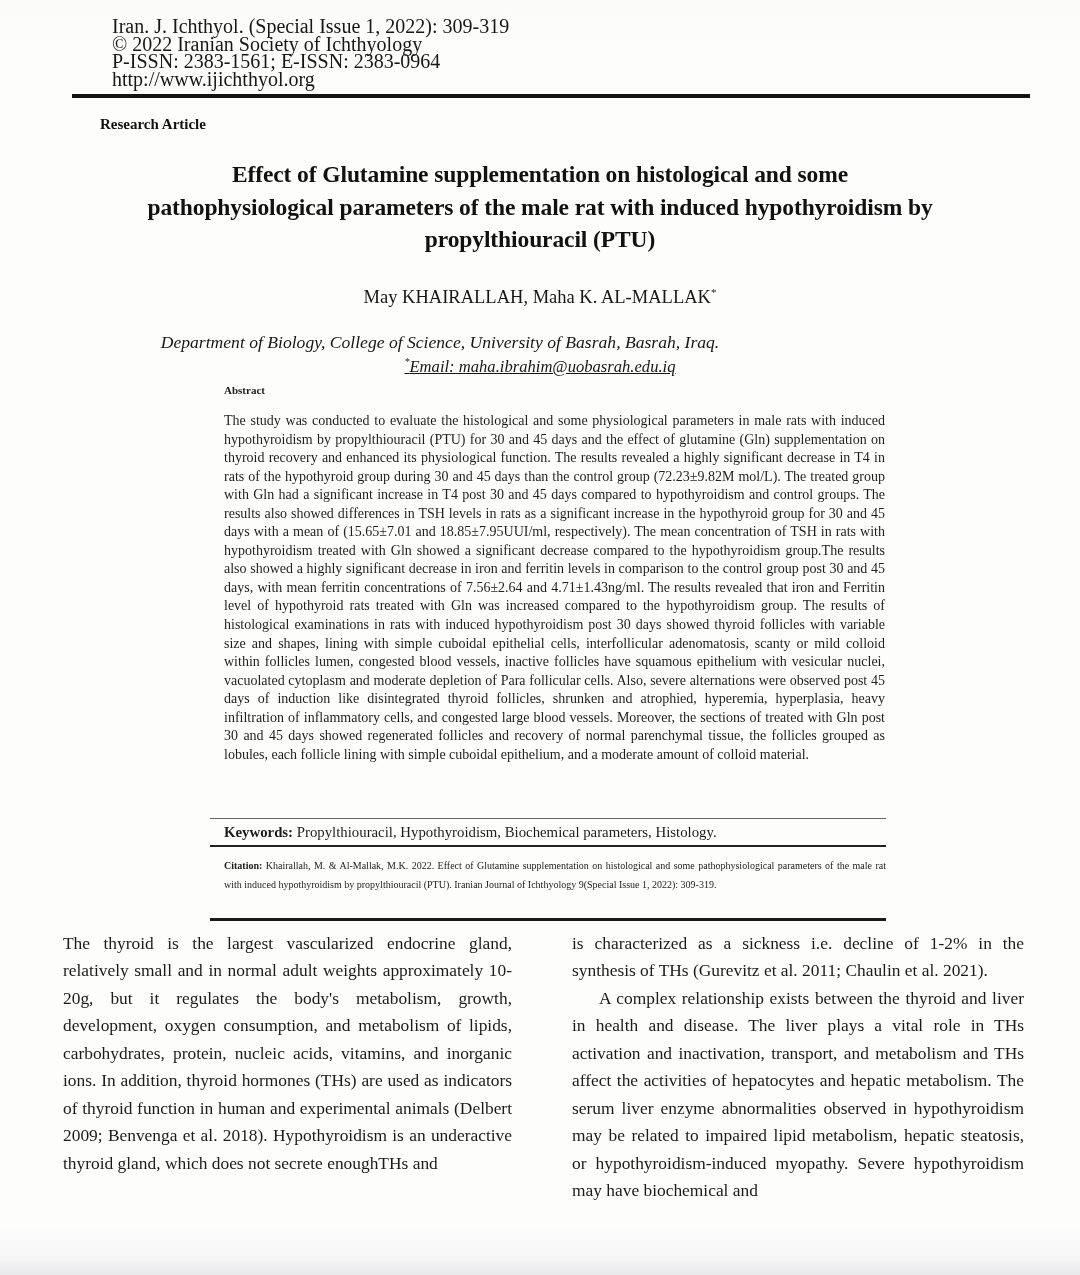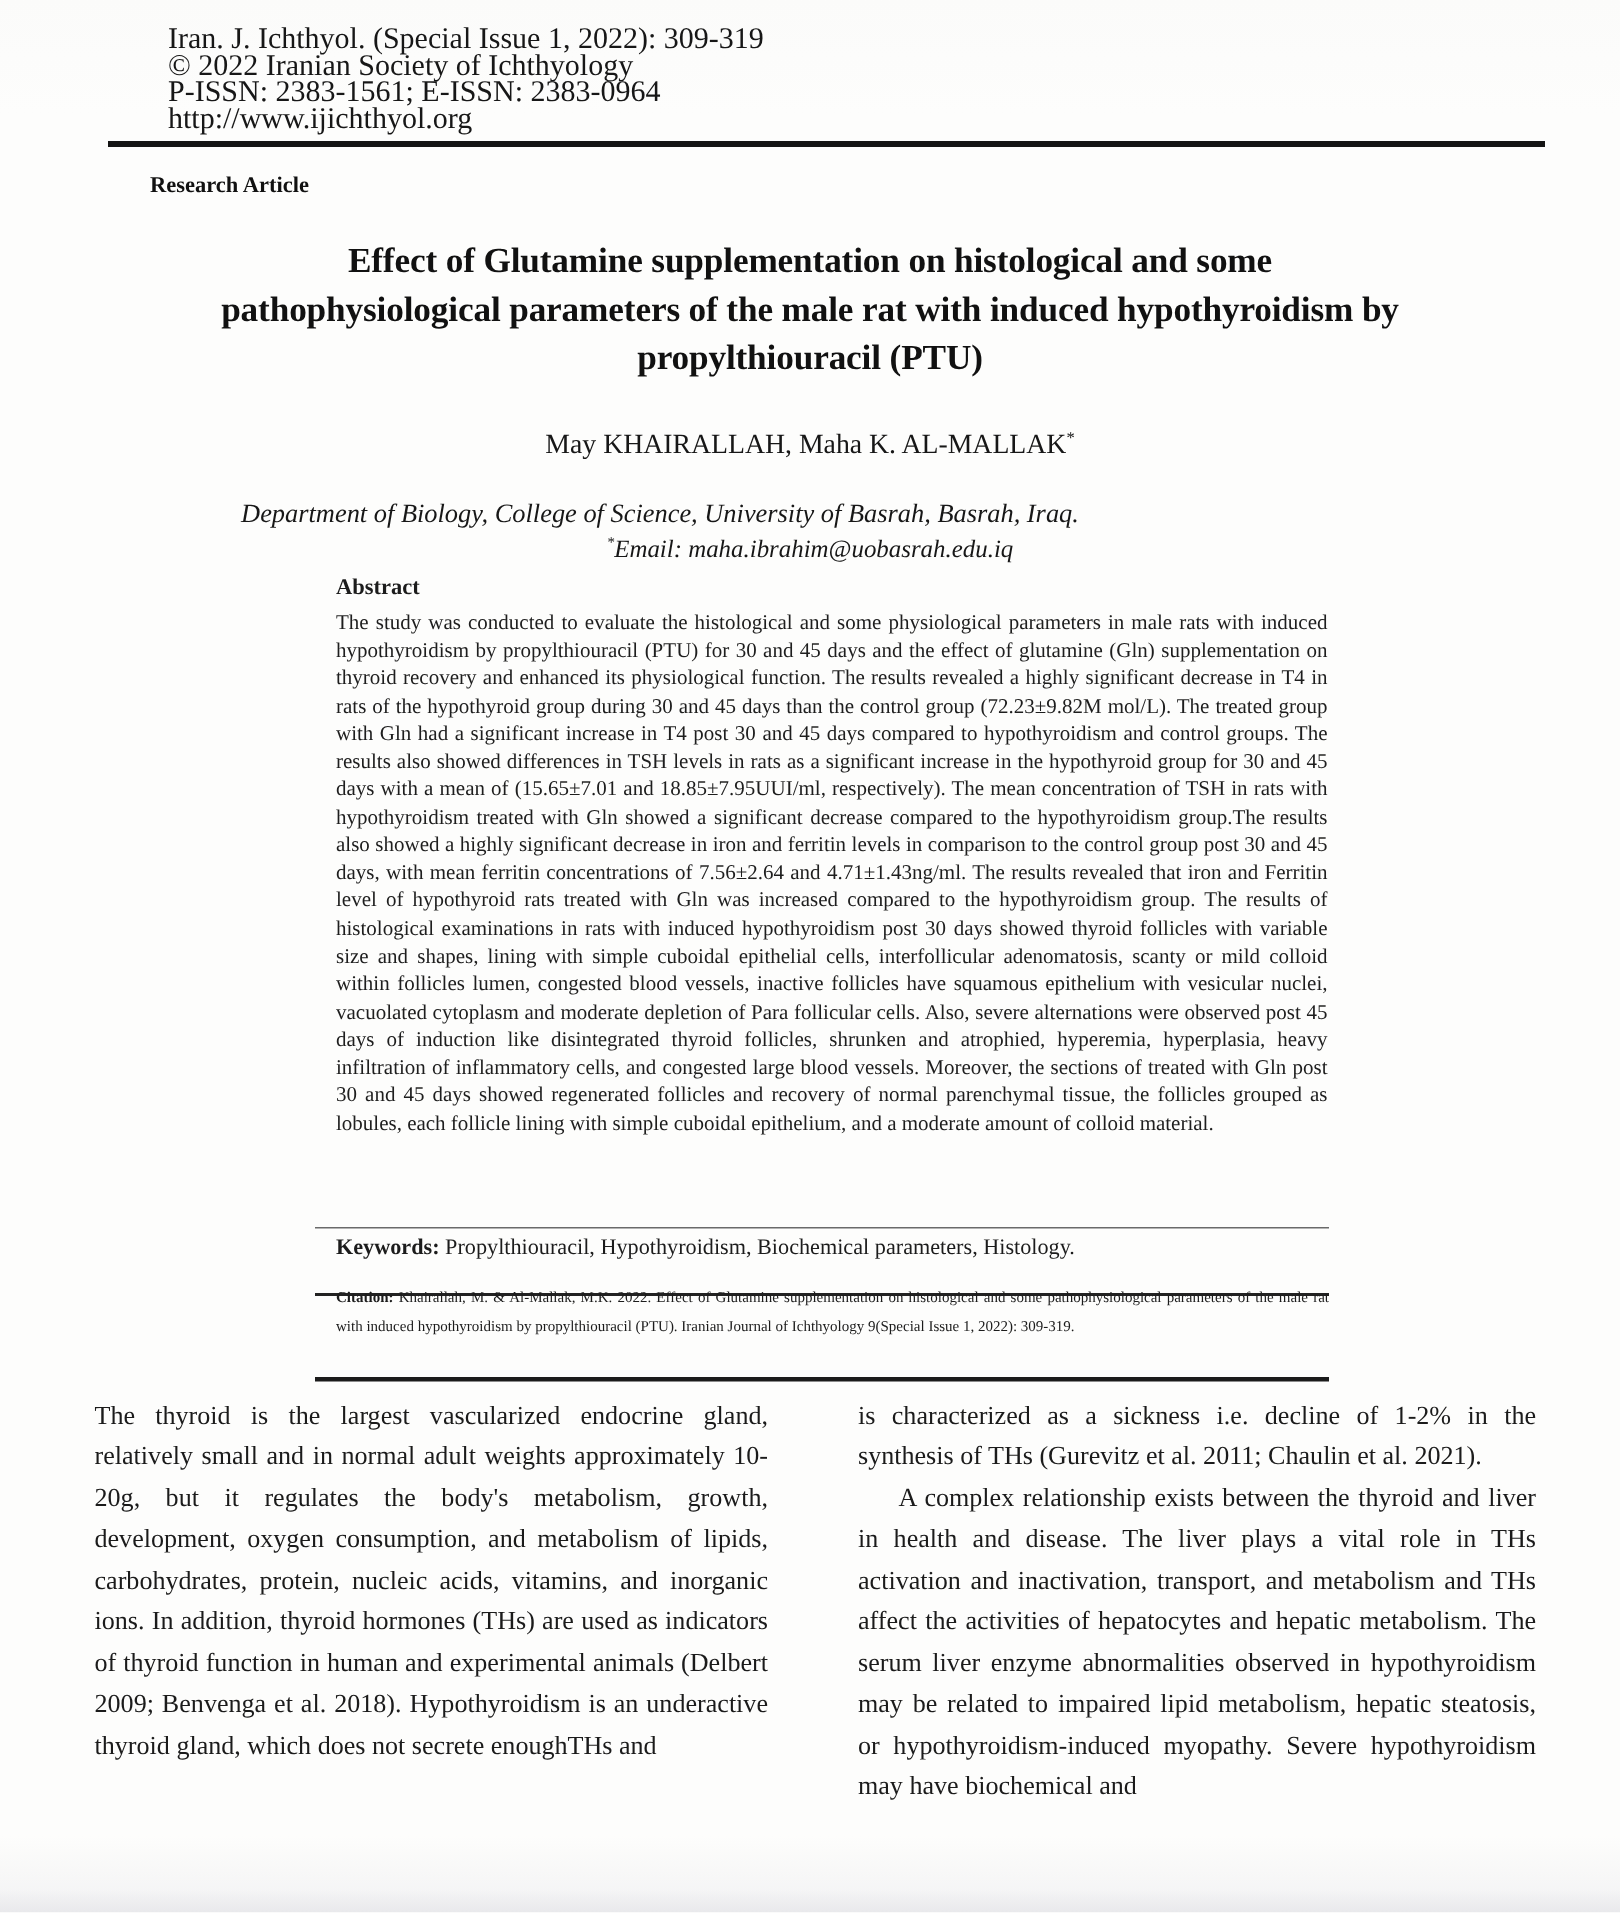--- a/index.html
+++ b/index.html
@@ -23,31 +23,31 @@
   .title {
     position:absolute; left:145px; top:158px; width:790px;
     text-align:center; font-size:23.5px; font-weight:bold; line-height:32.5px;
     letter-spacing:-0.1px; color:#111;
   }
 
   .authors { position:absolute; left:0; top:286px; width:1080px; text-align:center; font-size:18.5px; color:#171717; }
   .authors sup { font-size:11px; }
 
   .affiliation { position:absolute; left:0; top:332px; width:880px; text-align:center; font-style:italic; font-size:17.6px; color:#171717; }
-  .email-line { position:absolute; left:0; top:356px; width:1080px; text-align:center; font-style:italic; font-size:16.6px; color:#171717; }
+  .email-line { position:absolute; left:0; top:356px; width:1080px; text-align:center; font-style:italic; font-size:16.6px; color:#171717;text-decoration:underline; }
   .email-line sup { font-size:10px; font-style:italic; }
 
   .abstract { position:absolute; left:224px; top:384px; width:661px; }
-  .abstract-label { font-size:15px; font-weight:bold; margin-bottom:6px; }
+  .abstract-label { font-size:11px; font-weight:bold; margin-bottom:16px; }
   .abstract-body { font-size:14px; line-height:18.55px; text-align:justify; color:#1e1e1e; }
 
   .keywords {
     position:absolute; left:210px; top:818px; width:676px;
     border-top:1.5px solid #6a6a6a;
-    padding:5px 2px 21px 14px;
+    padding:5px 2px 4px 14px;
     border-bottom:2.5px solid #222;
     font-size:14.8px;
   }
   .keywords .lbl { font-weight:bold; }
 
   .citation { position:absolute; left:210px; top:856px; width:676px; padding-left:14px; font-size:10px; line-height:19.4px; text-align:justify; }
   .citation .lbl { font-weight:bold; }
   .citation-rule { position:absolute; left:210px; top:918px; width:676px; height:3px; background:#1b1b1b; }
 
   .col { position:absolute; top:930px; }

